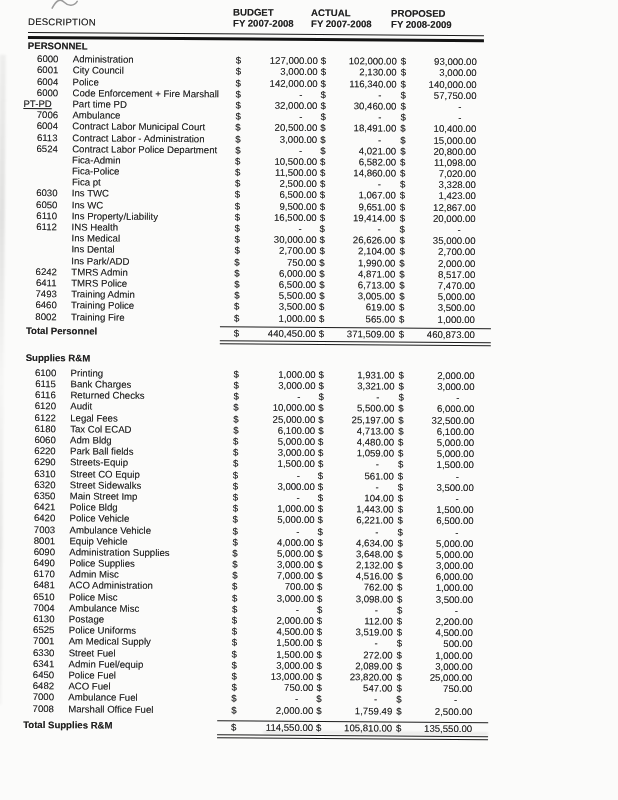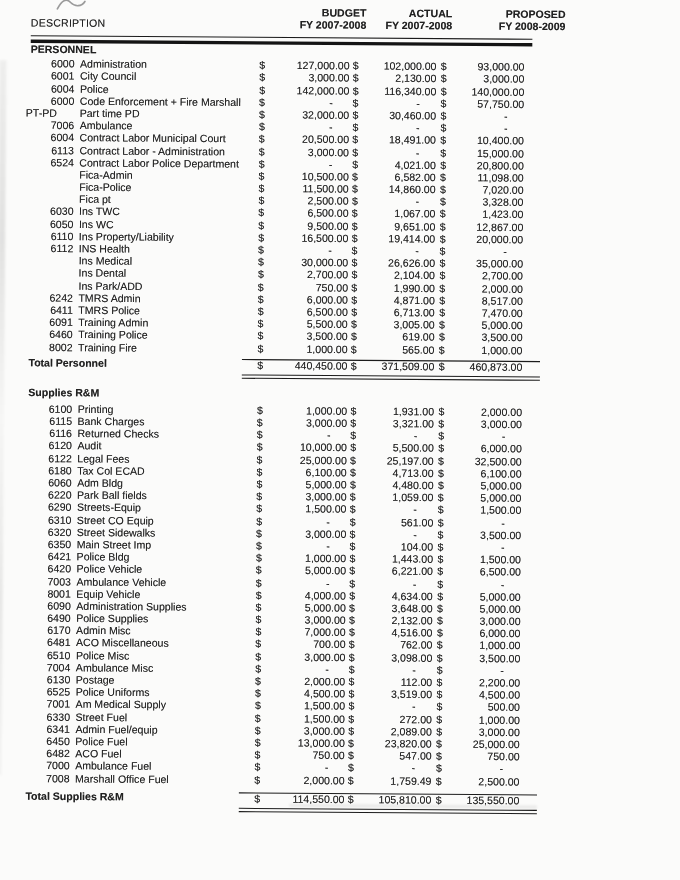--- a/index.html
+++ b/index.html
@@ -10,36 +10,36 @@
   }
   .sheet{
     position:absolute;left:0;top:0;width:618px;height:800px;
     transform:rotate(0.4deg);transform-origin:28px 30px;
     font-size:9.6px;color:#212121;
     text-shadow:0 0 0.5px rgba(40,40,40,0.5);
   }
   
   .hdr{position:relative;height:29px;margin-top:3px;}
   .desc-h{position:absolute;left:28px;top:13px;font-weight:normal;letter-spacing:0.2px;}
-  .colh{position:absolute;top:2px;width:100px;text-align:right;font-weight:bold;line-height:11px;}
+  .colh{position:absolute;top:2px;width:100px;text-align:left;font-weight:bold;line-height:11px;}
   .colh.c0{left:233px}
   .colh.c1{left:311px}
-  .colh.c2{left:414px}
+  .colh.c2{left:391px}
   .rule{margin-left:28px;width:456px;height:3px;
     border-top:1.5px solid #1b1b1b;border-bottom:3px solid #141414;}
   
   .section-title{font-weight:bold;height:11.2px;line-height:11.2px;padding-left:28px;white-space:nowrap;}
   .st0{margin-top:1px;}
   .st1{margin-top:13px;}
   .rows0{margin-top:2px;}
   .rows1{margin-top:4px;}
   .row{height:11.2px;line-height:11.2px;padding-left:28px;position:relative;white-space:nowrap;}
   .desc{display:inline-block;width:208px;vertical-align:top;}
-  .prefix{position:absolute;left:24px;}
-  .code{display:inline-block;width:40px;text-align:right;}
+  .prefix{position:absolute;left:24px;text-decoration:underline;}
+  .code{display:inline-block;width:40px;text-align:center;}
   .lbl{padding-left:5px;}
   .money{display:inline-flex;justify-content:space-between;vertical-align:top;}
   .m1{width:82px;}
   .m2{width:76px;margin-left:3px;}
   .m3{width:76px;margin-left:4px;}
   .amt{text-align:right;}
   .amt.dash{padding-right:15px;}
   
   .trow{margin-top:3px;height:14px;line-height:12px;padding-left:28px;white-space:nowrap;}
   .trow.t1{margin-top:5px;}
@@ -289,21 +289,21 @@
         <div class="row"><span class="desc"><span class="code">6411</span><span class="lbl">TMRS Police</span></span><span class="money m1">
             <span class="cur">$</span>
             <span class="amt">6,500.00</span>
           </span><span class="money m2">
             <span class="cur">$</span>
             <span class="amt">6,713.00</span>
           </span><span class="money m3">
             <span class="cur">$</span>
             <span class="amt">7,470.00</span>
           </span></div>
-        <div class="row"><span class="desc"><span class="code">6091</span><span class="lbl">Training Admin</span></span><span class="money m1">
+        <div class="row"><span class="desc"><span class="code">7493</span><span class="lbl">Training Admin</span></span><span class="money m1">
             <span class="cur">$</span>
             <span class="amt">5,500.00</span>
           </span><span class="money m2">
             <span class="cur">$</span>
             <span class="amt">3,005.00</span>
           </span><span class="money m3">
             <span class="cur">$</span>
             <span class="amt">5,000.00</span>
           </span></div>
         <div class="row"><span class="desc"><span class="code">6460</span><span class="lbl">Training Police</span></span><span class="money m1">
@@ -526,21 +526,21 @@
         <div class="row"><span class="desc"><span class="code">6170</span><span class="lbl">Admin Misc</span></span><span class="money m1">
             <span class="cur">$</span>
             <span class="amt">7,000.00</span>
           </span><span class="money m2">
             <span class="cur">$</span>
             <span class="amt">4,516.00</span>
           </span><span class="money m3">
             <span class="cur">$</span>
             <span class="amt">6,000.00</span>
           </span></div>
-        <div class="row"><span class="desc"><span class="code">6481</span><span class="lbl">ACO Miscellaneous</span></span><span class="money m1">
+        <div class="row"><span class="desc"><span class="code">6481</span><span class="lbl">ACO Administration</span></span><span class="money m1">
             <span class="cur">$</span>
             <span class="amt">700.00</span>
           </span><span class="money m2">
             <span class="cur">$</span>
             <span class="amt">762.00</span>
           </span><span class="money m3">
             <span class="cur">$</span>
             <span class="amt">1,000.00</span>
           </span></div>
         <div class="row"><span class="desc"><span class="code">6510</span><span class="lbl">Police Misc</span></span><span class="money m1">

